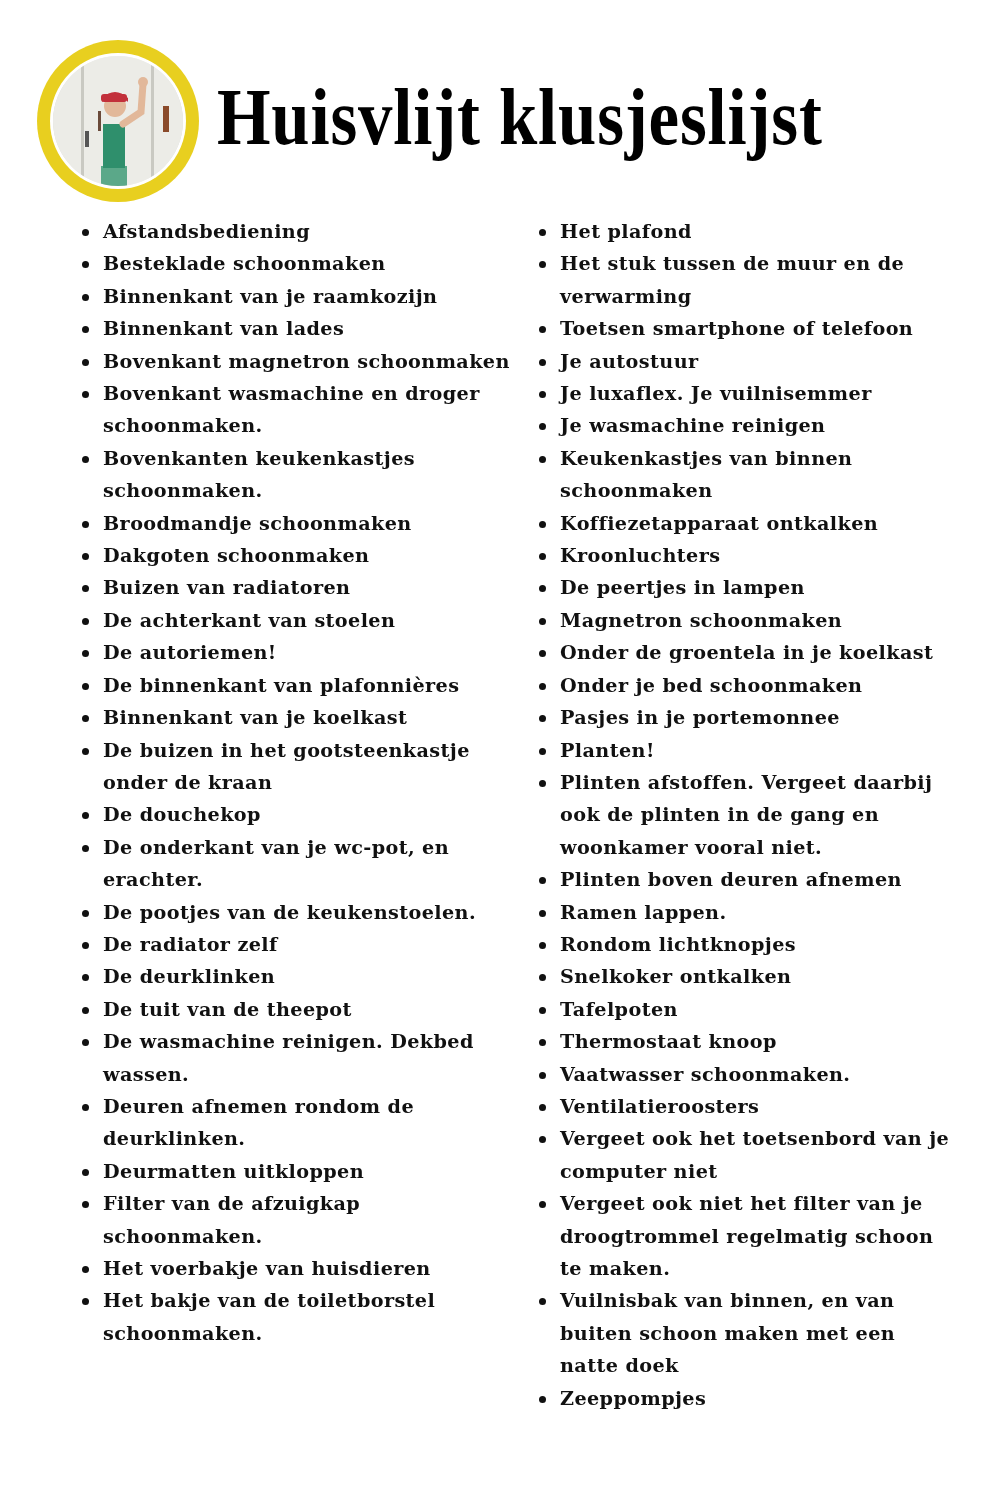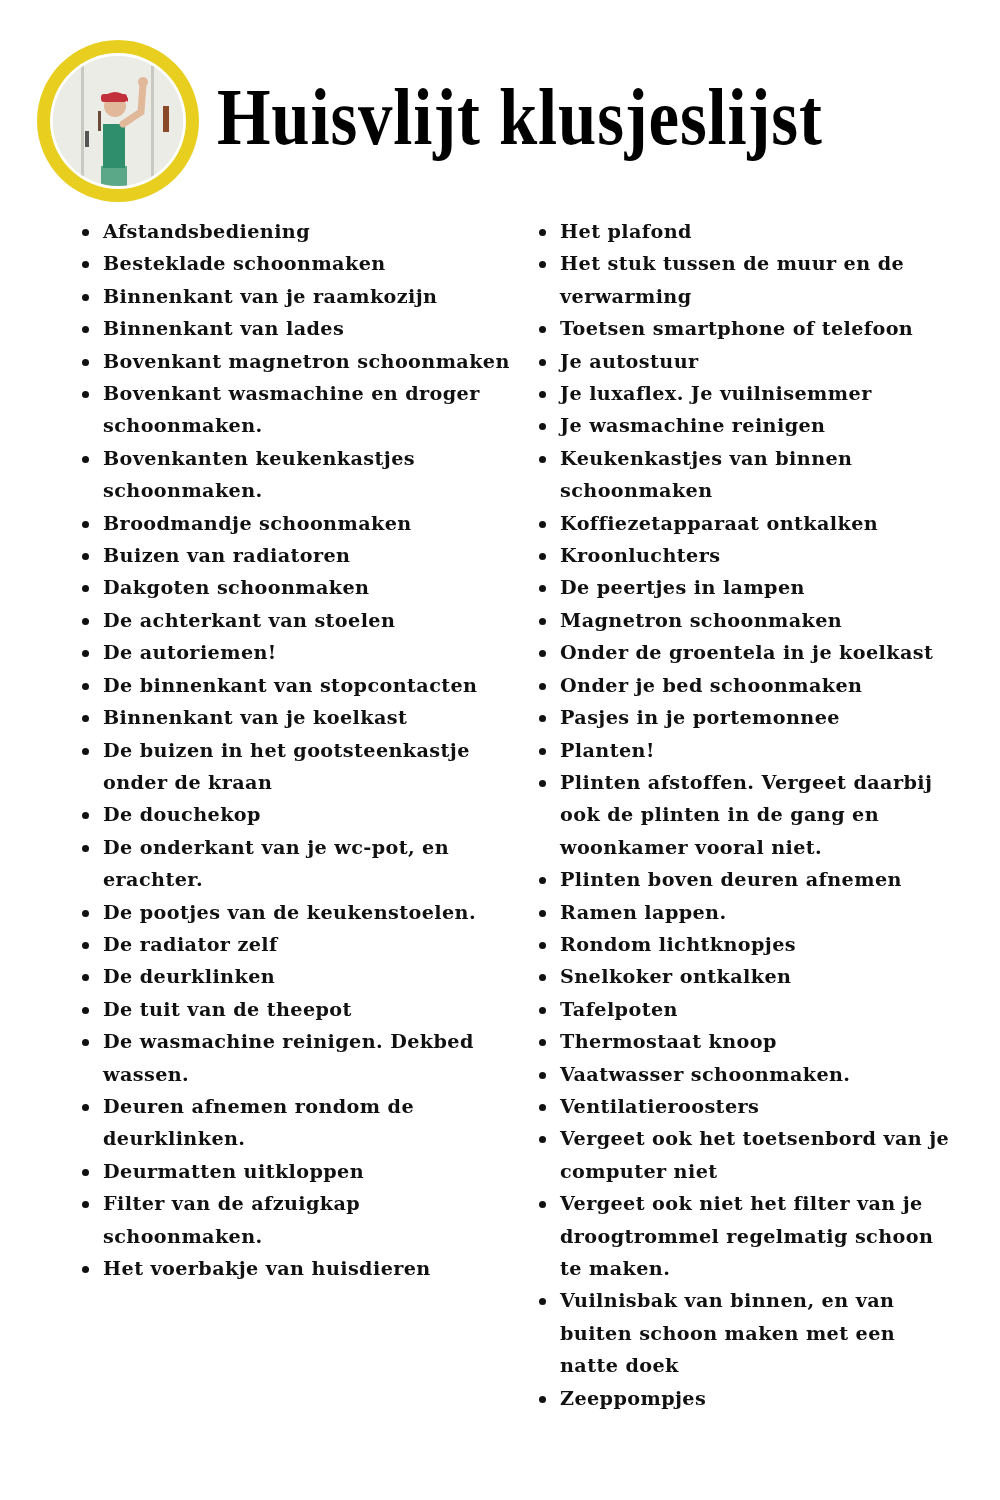--- a/index.html
+++ b/index.html
@@ -70,38 +70,39 @@
 
 <ul class="col left">
   <li>Afstandsbediening</li>
   <li>Besteklade schoonmaken</li>
   <li>Binnenkant van je raamkozijn</li>
   <li>Binnenkant van lades</li>
   <li>Bovenkant magnetron schoonmaken</li>
   <li>Bovenkant wasmachine en droger schoonmaken.</li>
   <li>Bovenkanten keukenkastjes schoonmaken.</li>
   <li>Broodmandje schoonmaken</li>
+  <li>Dakgoten schoonmaken</li>
   <li>Buizen van radiatoren</li>
-  <li>Dakgoten schoonmaken</li>
   <li>De achterkant van stoelen</li>
   <li>De autoriemen!</li>
-  <li>De binnenkant van stopcontacten</li>
+  <li>De binnenkant van plafonnières</li>
   <li>Binnenkant van je koelkast</li>
   <li>De buizen in het gootsteenkastje onder de kraan</li>
   <li>De douchekop</li>
   <li>De onderkant van je wc-pot, en erachter.</li>
   <li>De pootjes van de keukenstoelen.</li>
   <li>De radiator zelf</li>
   <li>De deurklinken</li>
   <li>De tuit van de theepot</li>
   <li>De wasmachine reinigen. Dekbed wassen.</li>
   <li>Deuren afnemen rondom de deurklinken.</li>
   <li>Deurmatten uitkloppen</li>
   <li>Filter van de afzuigkap schoonmaken.</li>
   <li>Het voerbakje van huisdieren</li>
+  <li>Het bakje van de toiletborstel schoonmaken.</li>
 </ul>
 
 <ul class="col right">
   <li>Het plafond</li>
   <li>Het stuk tussen de muur en de verwarming</li>
   <li>Toetsen smartphone of telefoon</li>
   <li>Je autostuur</li>
   <li>Je luxaflex. Je vuilnisemmer</li>
   <li>Je wasmachine reinigen</li>
   <li>Keukenkastjes van binnen schoonmaken</li>

